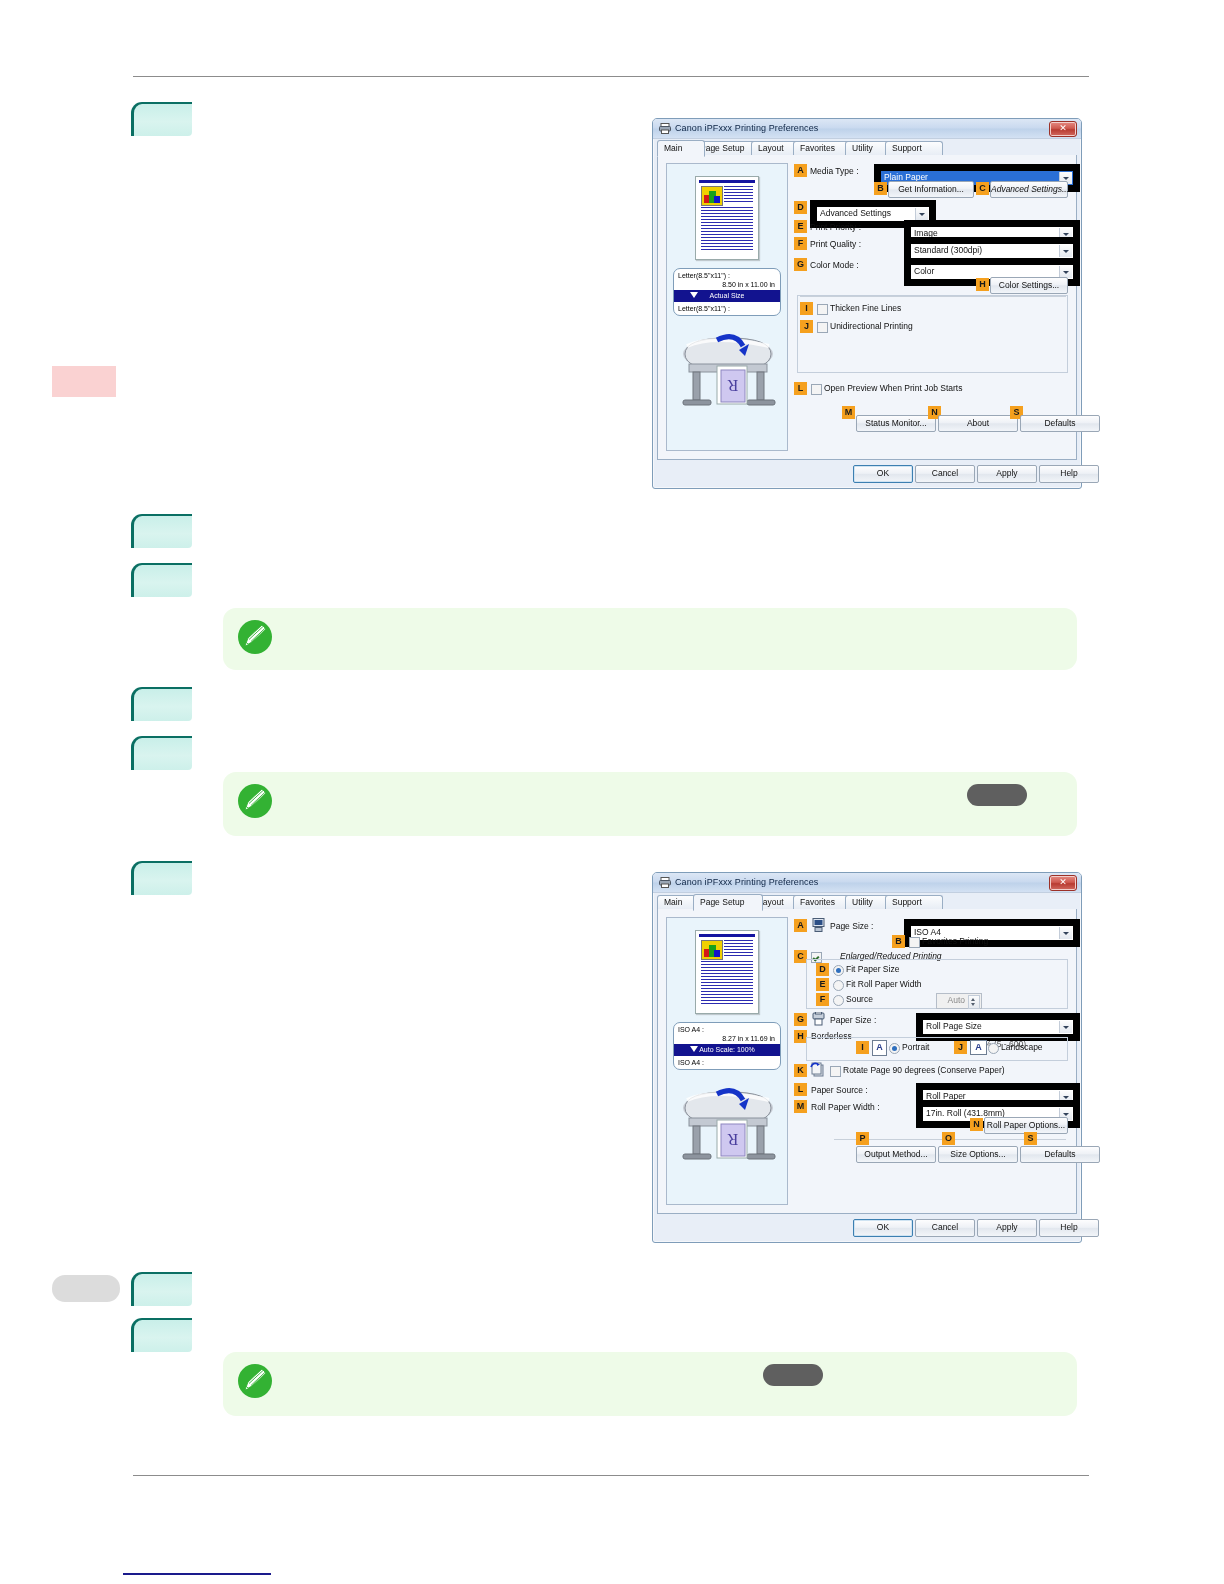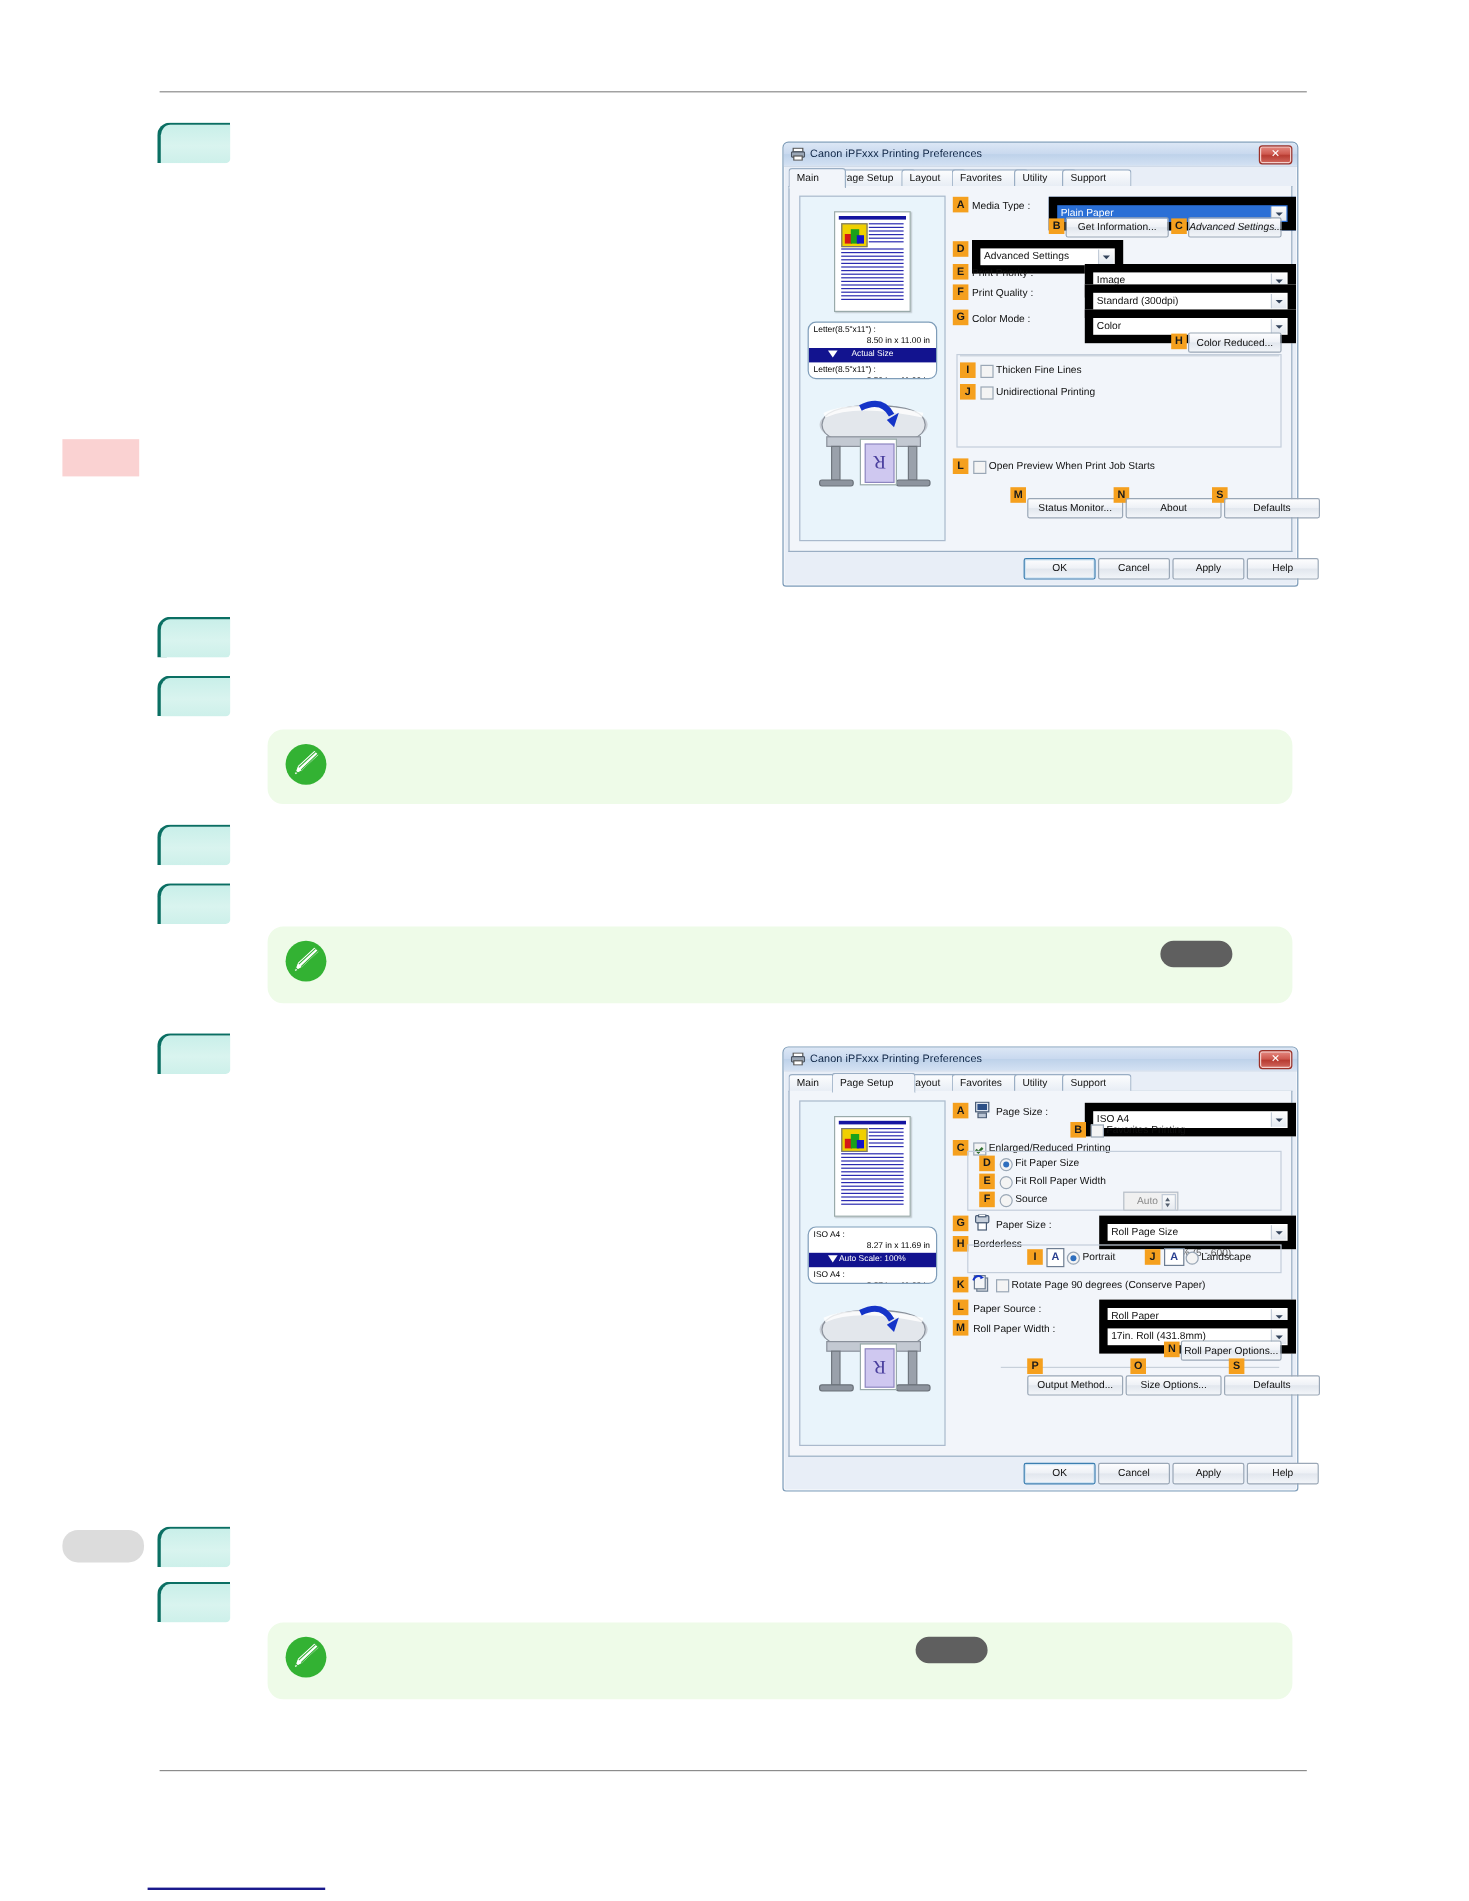--- a/index.html
+++ b/index.html
@@ -293,21 +293,21 @@
           </div>
 
           <div class="badge" style="left:0px;top:95px;">G</div>
           <div class="lbl" style="left:16px;top:97px;">Color Mode :</div>
           <div class="combo" style="left:110px;top:95px;width:162px;">
             <span class="v">Color</span>
             <span class="ar"></span>
           </div>
 
           <div class="badge" style="left:182px;top:115px;">H</div>
-          <div class="btn" style="left:196px;top:114px;width:76px;">Color Reduced...</div>
+          <div class="btn" style="left:196px;top:114px;width:76px;">Color Settings...</div>
 
           <div class="divline" style="left:6px;top:133px;width:266px;"></div>
 
           <div class="badge" style="left:6px;top:139px;">I</div>
           <div class="cbx" style="left:23px;top:141px;"></div>
           <div class="lbl" style="left:36px;top:140px;">Thicken Fine Lines</div>
 
           <div class="badge" style="left:6px;top:157px;">J</div>
           <div class="cbx" style="left:23px;top:159px;"></div>
           <div class="lbl" style="left:36px;top:158px;">Unidirectional Printing</div>
@@ -444,21 +444,21 @@
             <span class="v">ISO A4</span>
             <span class="ar"></span>
           </div>
 
           <div class="badge" style="left:98px;top:18px;">B</div>
           <div class="cbx" style="left:115px;top:20px;"></div>
           <div class="lbl" style="left:128px;top:19px;">Favorites Printing</div>
 
           <div class="badge" style="left:0px;top:33px;">C</div>
           <div class="cbx on" style="left:17px;top:35px;"></div>
-          <div class="lbl" style="left:30px;top:34px;">Enlarged/Reduced Printing</div>
+          <div class="lbl" style="left:46px;top:34px;font-style:italic;">Enlarged/Reduced Printing</div>
 
           <div class="grp" style="left:12px;top:42px;width:260px;height:48px;background:transparent;"></div>
 
           <div class="badge" style="left:22px;top:46px;">D</div>
           <div class="rdo on" style="left:39px;top:48px;"></div>
           <div class="lbl" style="left:52px;top:47px;">Fit Paper Size</div>
 
           <div class="badge" style="left:22px;top:61px;">E</div>
           <div class="rdo" style="left:39px;top:63px;"></div>
           <div class="lbl" style="left:52px;top:62px;">Fit Roll Paper Width</div>

